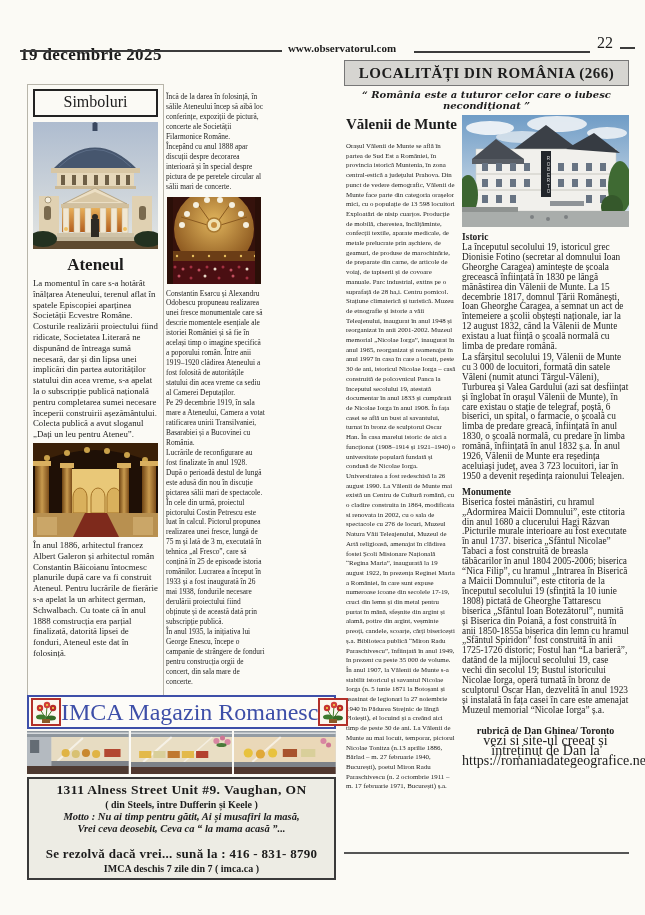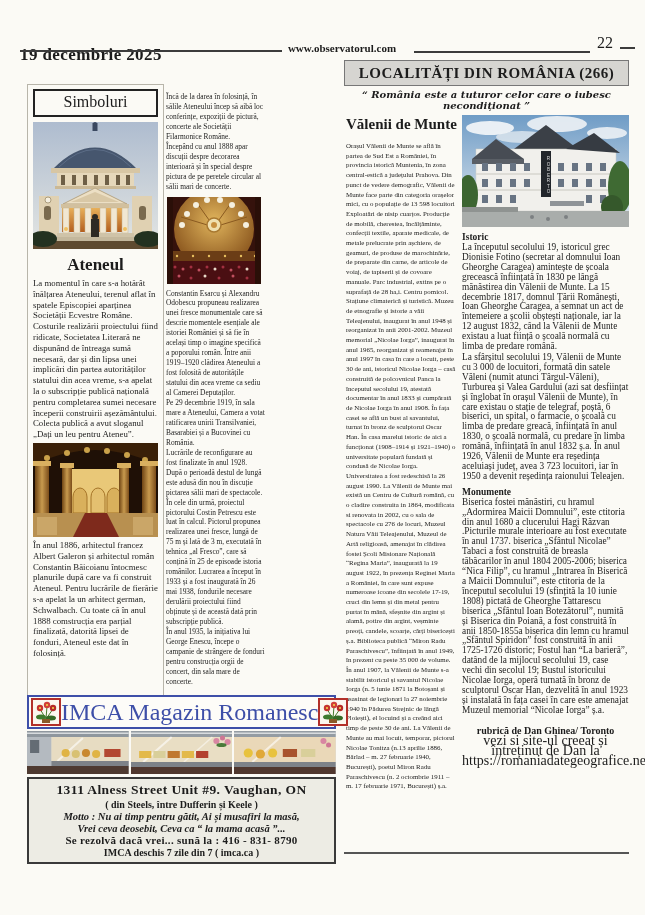--- a/index.html
+++ b/index.html
@@ -57,21 +57,21 @@
   .imca-head{border:2px solid #3e4fa8;background:#fdfcf8;display:flex;align-items:center;height:34px;
              box-sizing:border-box;padding:0 2px;justify-content:space-between;}
   .imca-title{color:#3e4fa8;font-size:24px;white-space:nowrap;}
   .flower{width:30px;height:28px;flex:0 0 auto;}
   .imca-photos{display:flex;gap:2px;margin-top:2px;height:43px;}
   .deli{flex:1 1 0;height:43px;min-width:0;}
   .imca-box{margin-top:3px;border:2px solid #3a3a3a;background:#edece4;text-align:center;padding:3px 2px 4px;}
   .imca-a{font-size:13.5px;font-weight:bold;letter-spacing:.4px;}
   .imca-b{font-size:10px;font-weight:bold;margin-top:1px;}
   .imca-c{font-size:10.5px;font-weight:bold;font-style:italic;margin-top:1px;}
-  .imca-d{font-size:11px;font-weight:bold;margin-top:0;letter-spacing:.3px;}
+  .imca-d{font-size:13px;font-weight:bold;margin-top:12px;letter-spacing:.3px;}
   .imca-e{font-size:10px;font-weight:bold;margin-top:1px;}
 </style>
 </head>
 <body>
 
 <div class="page">
 
   <div class="hdr-date">19  decembrie 2025</div>
   <div class="rule rule-left"></div>
   <div class="hdr-site">www.observatorul.com</div>

